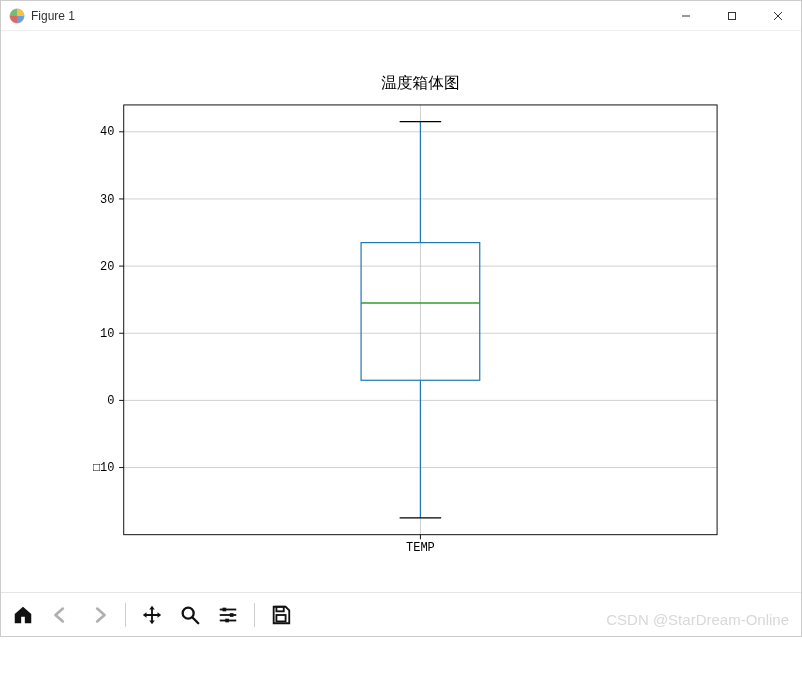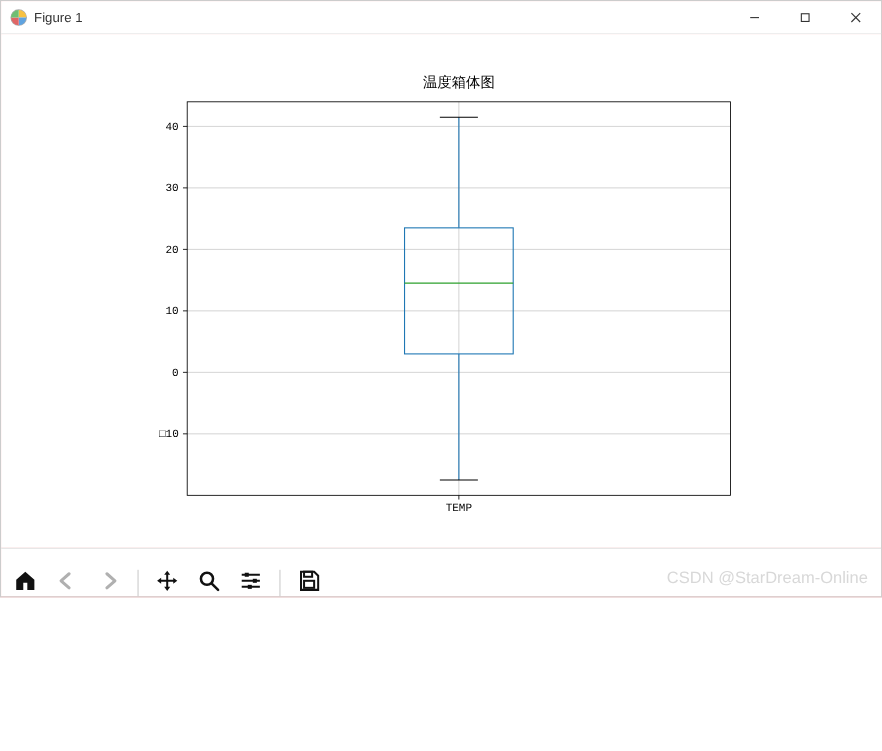--- a/index.html
+++ b/index.html
@@ -1,34 +1,34 @@
 <!DOCTYPE html>
 <html><head>
 <meta charset="utf-8">
 <style>
   * { box-sizing: border-box; }
   html, body { margin:0; padding:0; width:802px; height:683px; font-family: "Segoe UI", Arial, sans-serif; background:#fff; overflow:hidden; }
-  .window { width:802px; height:543px; border:1px solid #ccc; display:flex; flex-direction:column; background:#fca5a5; }
+  .window { width:802px; height:637px; border:1px solid #ccc; display:flex; flex-direction:column; background:#a16207; }
   
   .titlebar { height:30px; flex:0 0 30px; display:flex; align-items:center; background:#fff; border-bottom:1px solid #eee; }
   .titlebar .icon { width:16px; height:16px; margin:0 6px 0 8px; }
   .titlebar .title { font-size:12px; color:#333; flex:1; }
   .titlectrls { display:flex; height:100%; }
   .ctrl { width:46px; display:flex; align-items:center; justify-content:center; color:#444; }
   .ctrl svg { width:10px; height:10px; }
   
   .plotwrap { flex:1; position:relative; background:#fff;font-family:Liberation Mono, monospace; }
   svg.plot { position:absolute; inset:0; width:100%; height:100%; }
   .axis-line { stroke:#000; stroke-width:1; fill:none; }
   .grid-line { stroke:#bfbfbf; stroke-width:0.8; }
   .tick-label { font-size:13px; fill:#000; }
   .title-text { font-size:17px; fill:#000; }
   .xcat-text { font-size:13px; fill:#000; }
   
-  .toolbar { height:44px; flex:0 0 44px; border-top:1px solid #e5e5e5; background:#fff; display:flex; align-items:flex-end; padding:0 8px; gap:10px; position:relative; }
+  .toolbar { height:44px; flex:0 0 44px; border-top:1px solid #e5e5e5; background:#fff; display:flex; align-items:center; padding:0 8px; gap:10px; position:relative; }
   .tb-btn { width:28px; height:28px; display:flex; align-items:center; justify-content:center; color:#111; }
   .tb-btn.dim { color:#b0b0b0; }
   .tb-sep { width:1px; height:24px; background:#ccc; margin:0 2px; }
   .watermark { position:absolute; right:12px; bottom:8px; color:#d8d8d8; font-size:15px; pointer-events:none; }
 </style>
 </head>
 <body>
 
 <div class="window">
 

